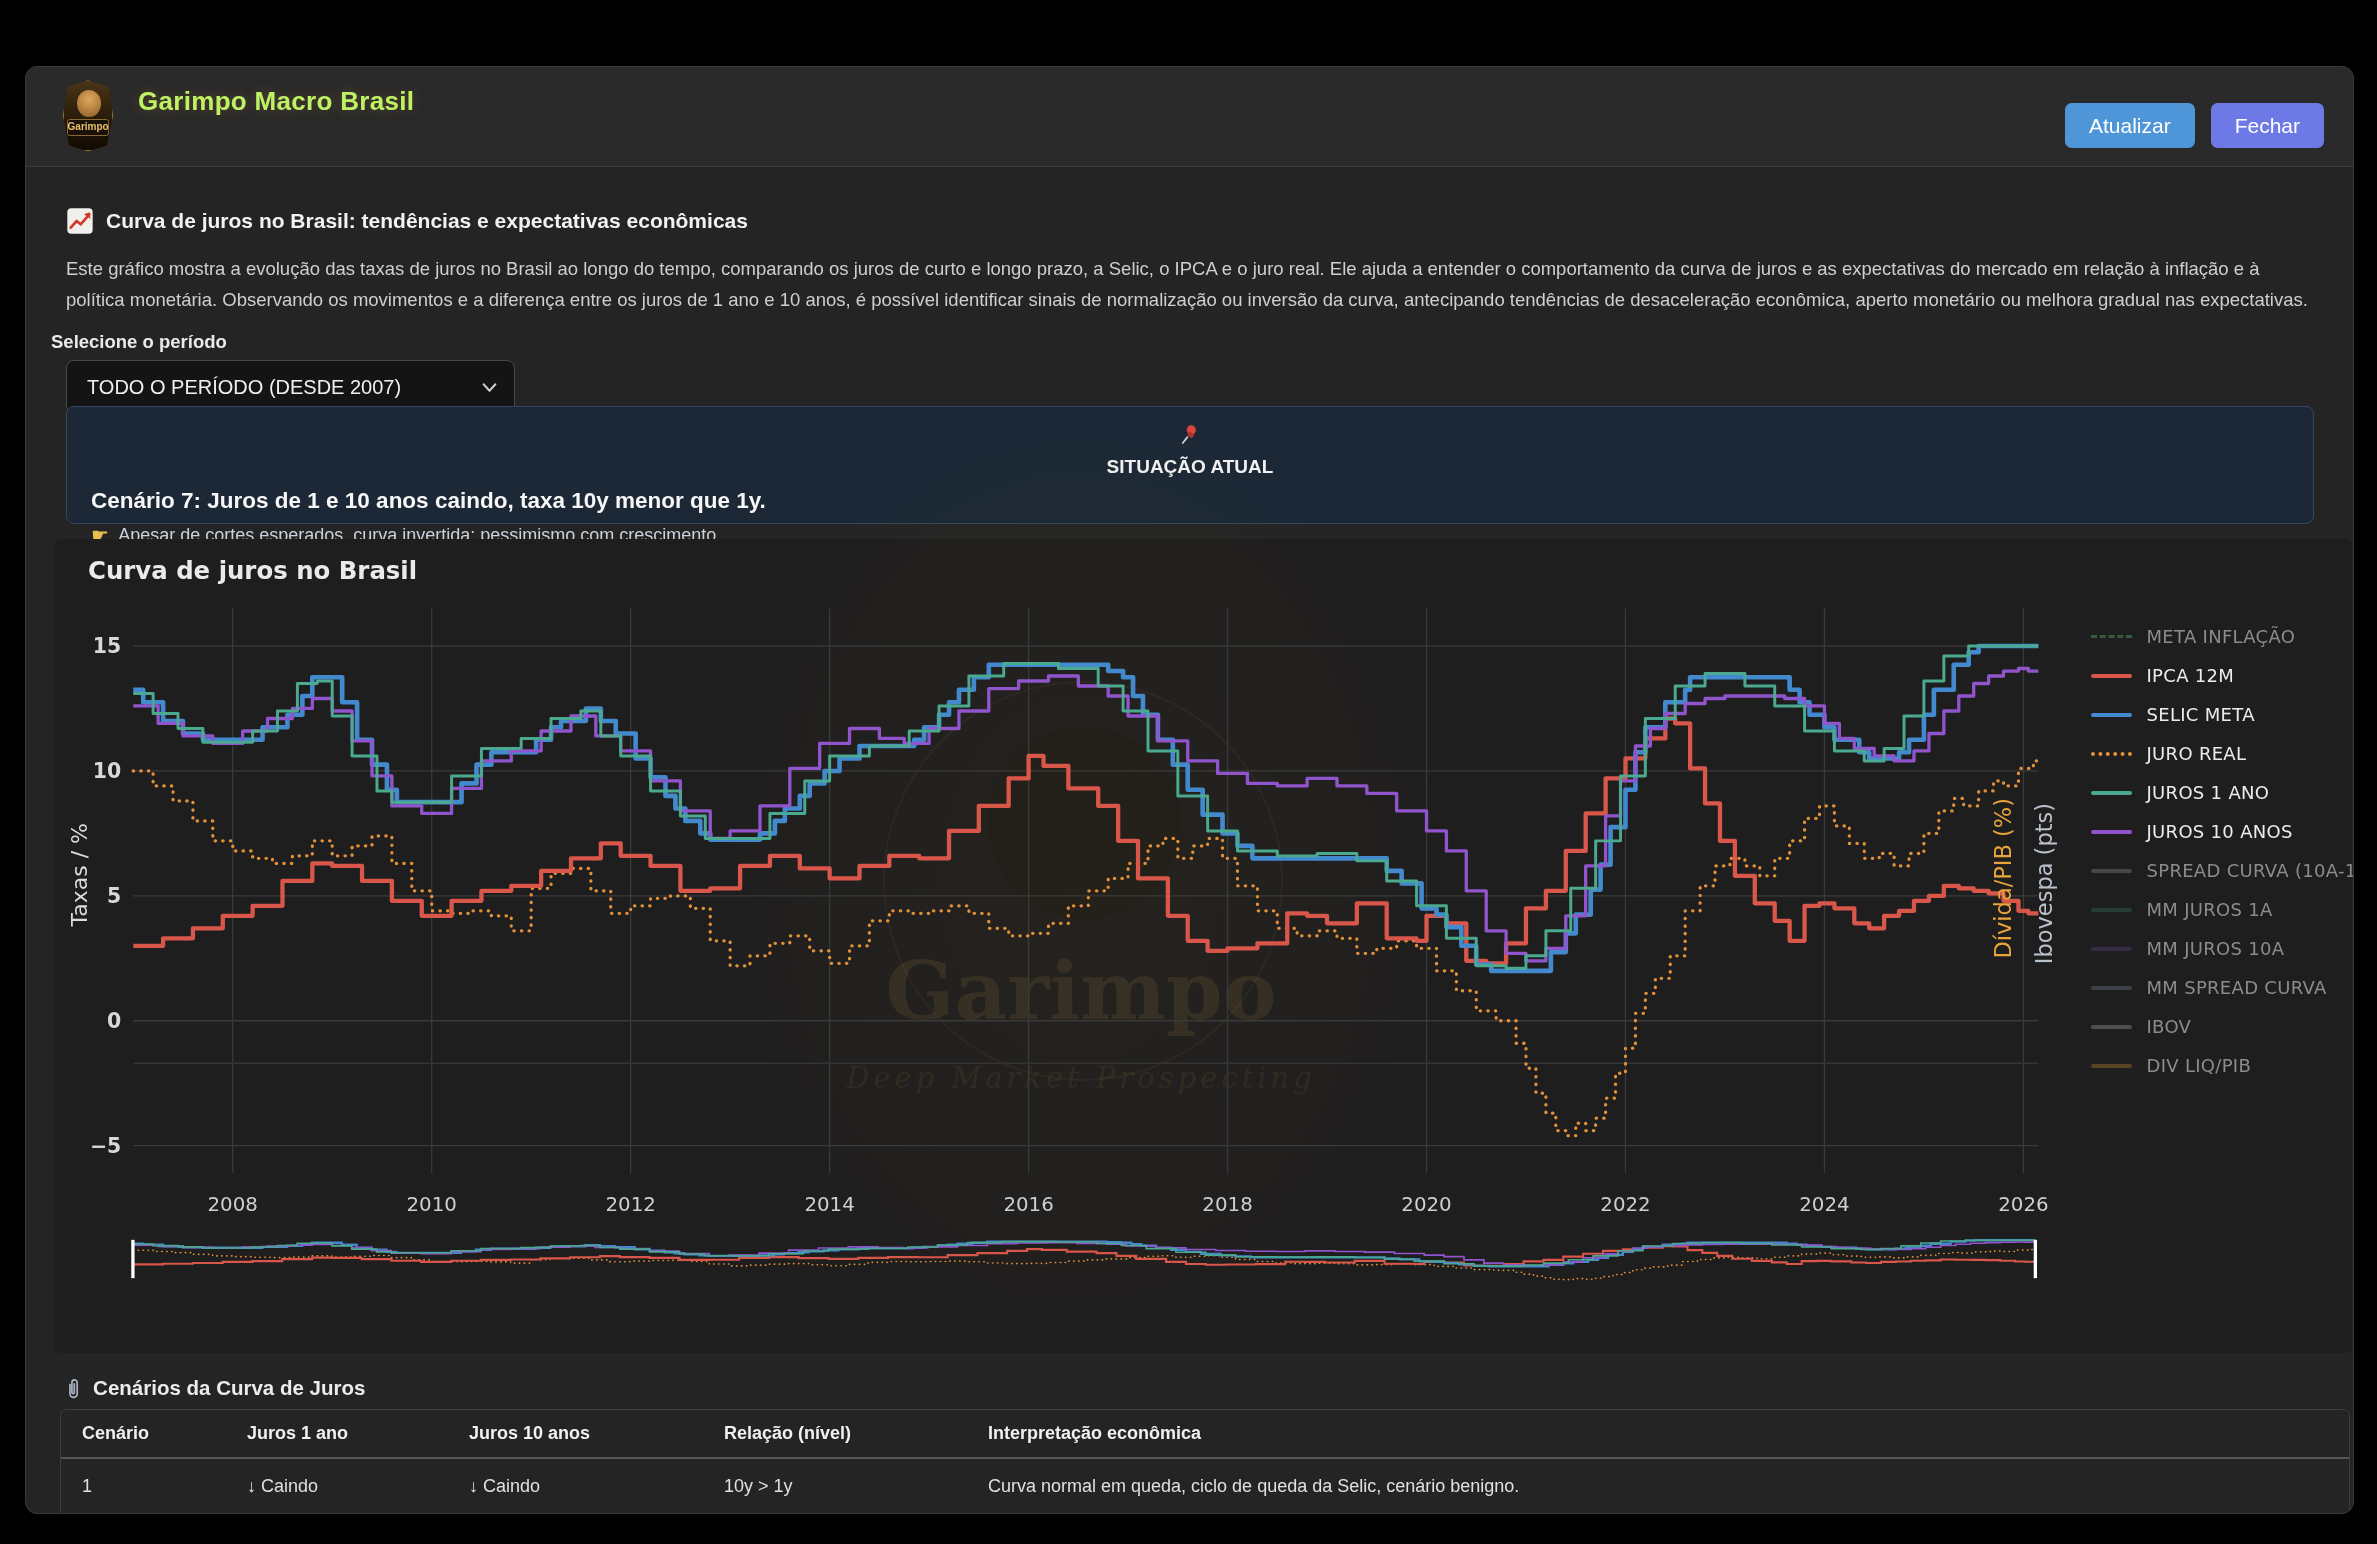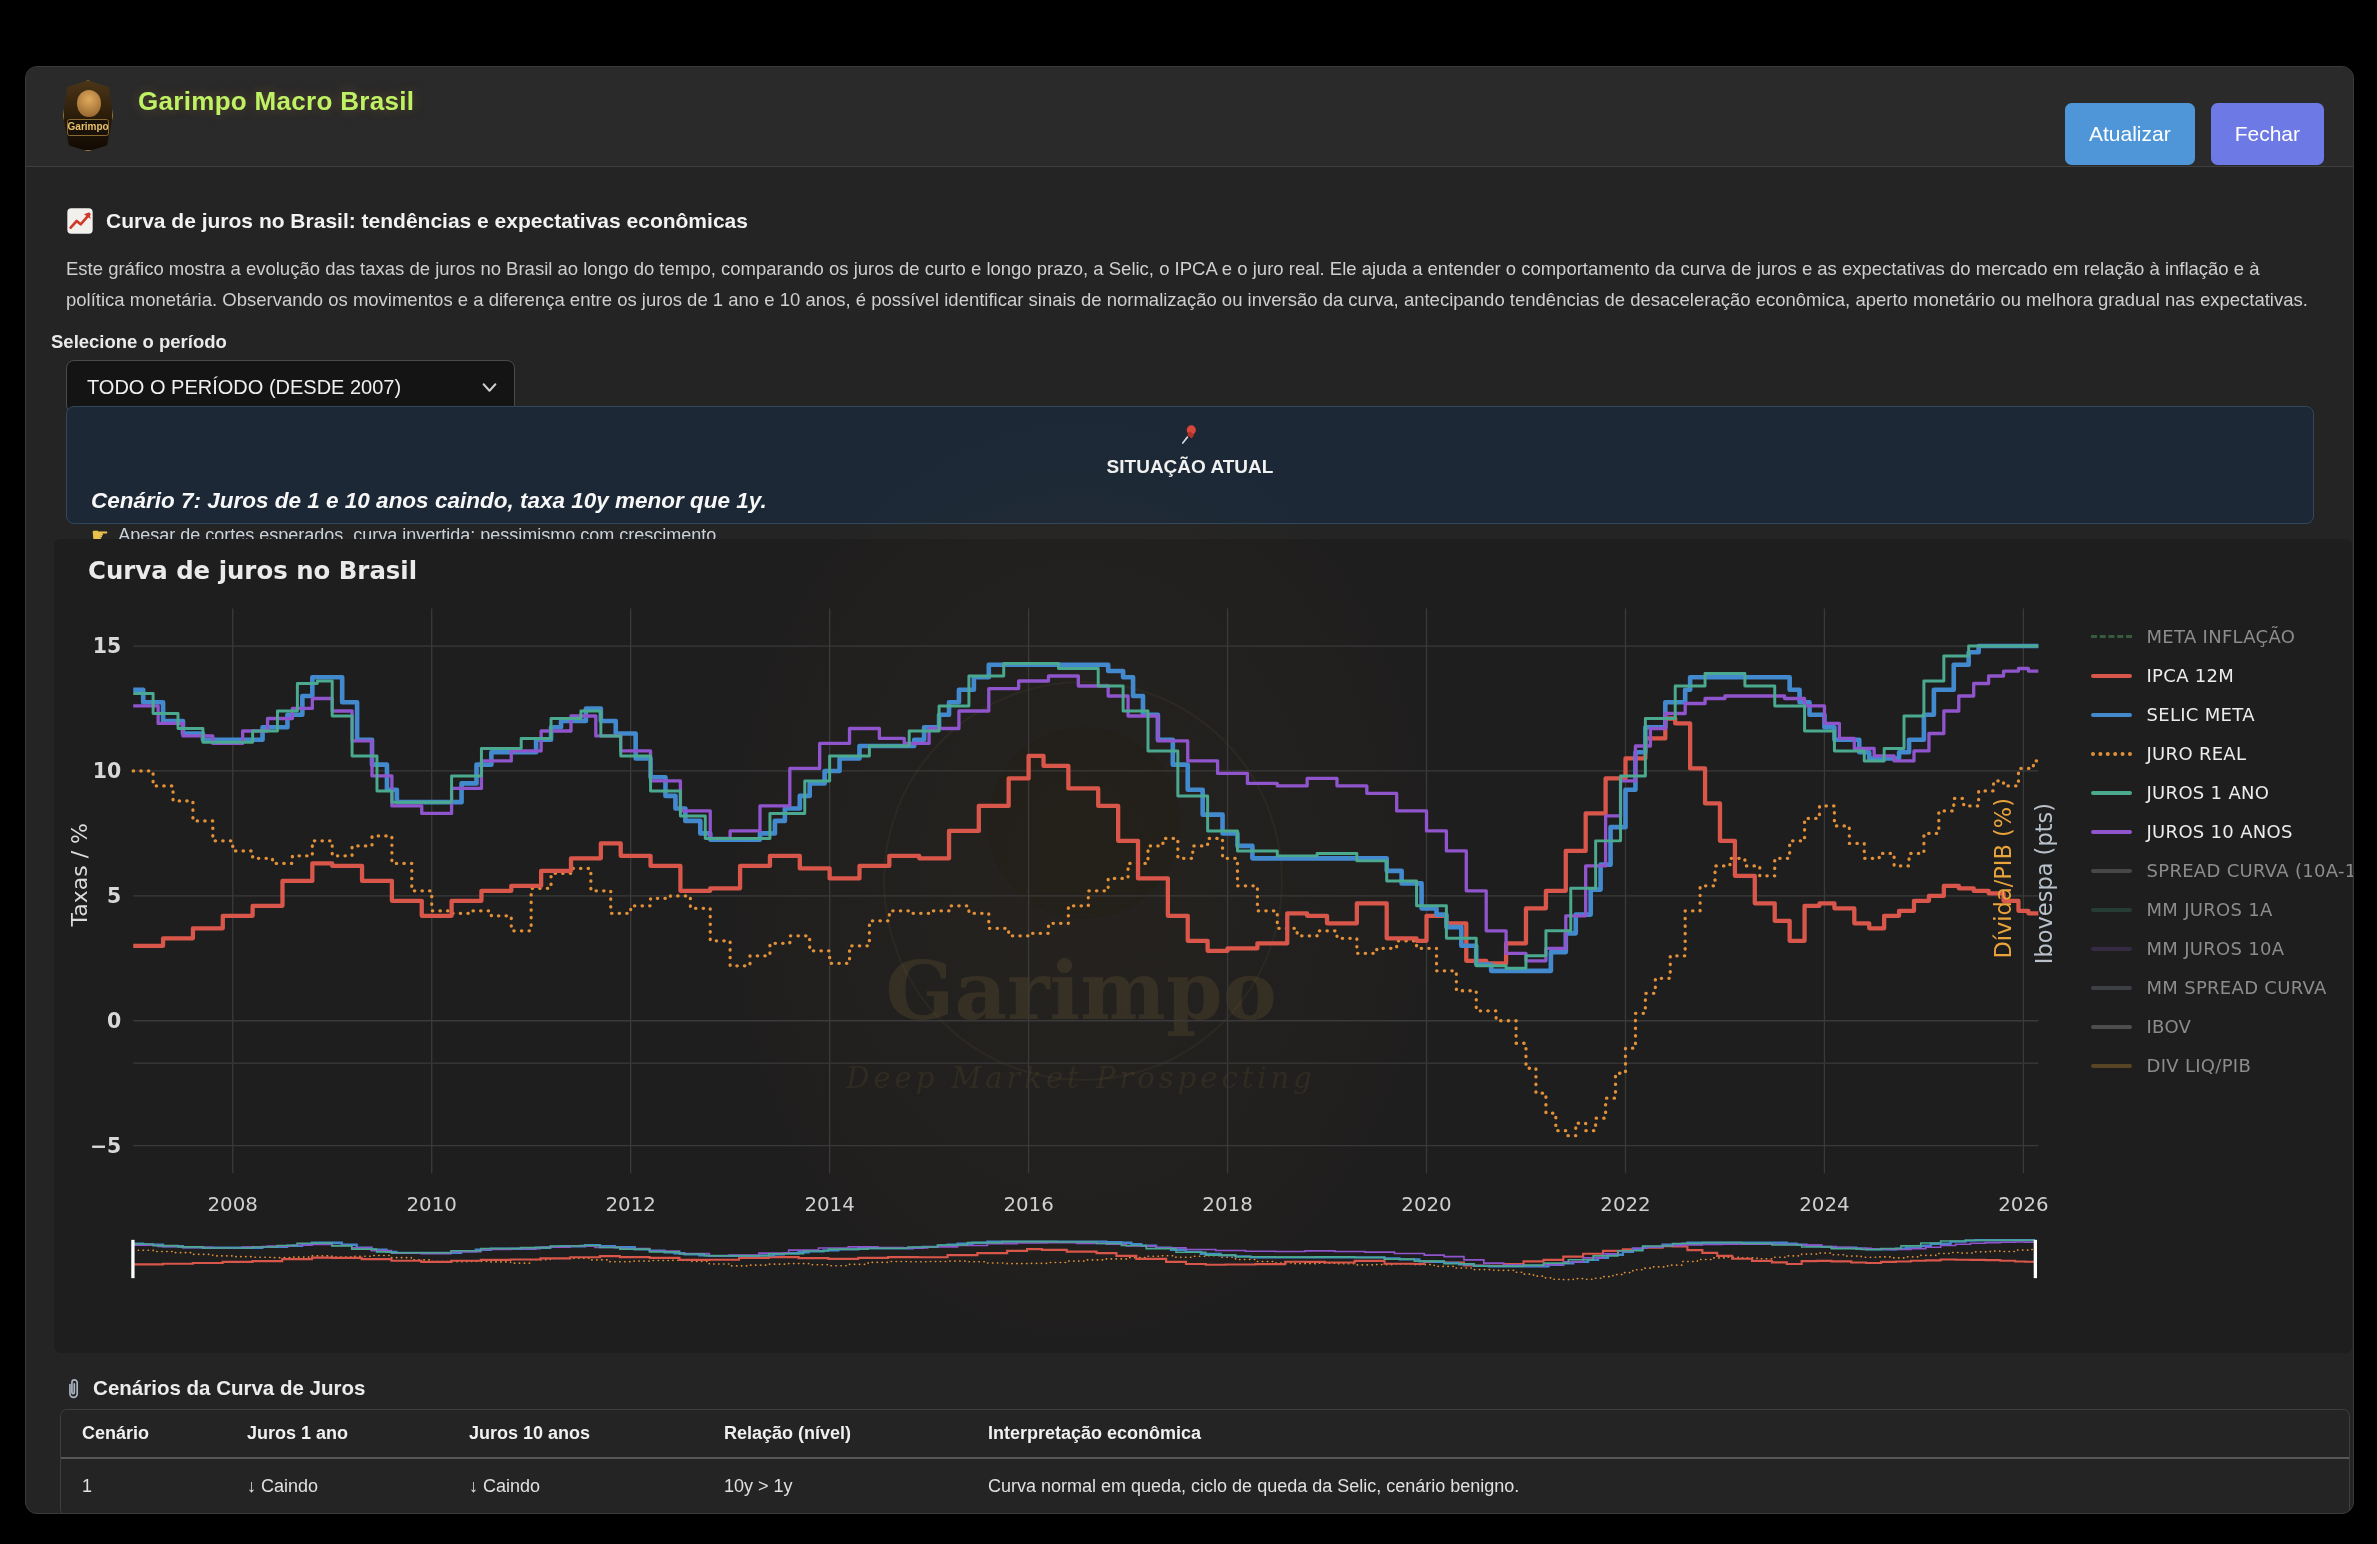--- a/index.html
+++ b/index.html
@@ -17,21 +17,21 @@
         background:linear-gradient(180deg,#4a3517,#201406 70%,#120b04);
         border:1.3px solid #9a7a3a;box-sizing:border-box;}
   .logo-face{position:absolute;left:12.5px;top:9.2px;width:24px;height:26.4px;border-radius:50%;
              background:radial-gradient(circle at 50% 35%,#e0aa5c,#8a5a28);}
   .logo-band{position:absolute;left:2.6px;top:38px;right:2.6px;height:14.5px;background:#1a1208;
              border:0.7px solid #8a6a30;border-radius:2.6px;text-align:center;
              font-size:10px;line-height:13.2px;color:#e7c06a;font-weight:bold;}
   .app-title{position:absolute;left:112px;top:19px;font-size:26px;font-weight:bold;
              color:#bef264;text-shadow:0 0 12px rgba(230,160,50,.25);letter-spacing:0.3px;}
   .header-buttons{position:absolute;right:29px;top:36px;display:flex;gap:16px;}
-  .btn{height:62px;padding:0 24px;border:none;border-radius:6.6px;font-size:21px;color:#fff;
+  .btn{height:45px;padding:0 24px;border:none;border-radius:6.6px;font-size:21px;color:#fff;
        font-family:"Liberation Sans",sans-serif;cursor:pointer;}
   .btn-update{background:#4e96d8;}
   .btn-close{background:#6d79e4;}
 
   
   .section-title{position:absolute;left:40px;top:140px;font-size:21px;font-weight:bold;
                  color:#f2f2f2;display:flex;align-items:center;gap:12px;}
   .description{position:absolute;left:40px;top:186px;width:2252px;font-size:18.5px;
                line-height:31px;color:#cfcfcf;}
   .period-label{position:absolute;left:25px;top:264px;font-size:18.5px;font-weight:bold;color:#eaeaea;}
@@ -39,21 +39,21 @@
   .select-wrap select{width:100%;height:100%;background:#141414;border:1.3px solid #4a4a4a;
         border-radius:8px;color:#f0f0f0;font-size:20px;padding:0 46px 0 20px;
         -webkit-appearance:none;appearance:none;font-family:"Liberation Sans",sans-serif;}
   .chevron-icon{position:absolute;right:17px;top:18.5px;pointer-events:none;}
 
   
   .status-box{position:absolute;left:40px;top:339px;width:2248px;height:118px;
               background:#1c2836;border:1.3px solid #31475e;border-radius:8px;
               padding:17px 24px;box-sizing:border-box;}
   .status-heading{font-size:19px;font-weight:bold;color:#f2f2f2;display:flex;align-items:center;gap:10.6px;flex-direction:column;}
-  .status-scenario{margin-top:10.6px;font-size:22.5px;font-weight:bold;color:#f7f7f7;font-style:italic;}
+  .status-scenario{margin-top:10.6px;font-size:22.5px;font-weight:bold;color:#f7f7f7;}
   .status-note{margin-top:9.2px;font-size:18px;color:#c9d2da;display:flex;align-items:center;gap:9.2px;}
   .hand-icon{color:#eac14d;font-size:20px;font-family:"DejaVu Sans",sans-serif;}
 
   
   .chart-panel{position:absolute;left:28px;top:472px;width:2298px;height:814px;
                background:#1f1e1e;border-radius:6.6px;}
   .chart-title{position:absolute;left:34px;top:17px;font-size:24.4px;font-weight:bold;
                color:#eaeaea;font-family:"DejaVu Sans",sans-serif;z-index:3;}
   #chart-svg{position:absolute;left:0;top:0;z-index:2;}
   .axis-label-left{position:absolute;left:13.2px;top:284px;writing-mode:vertical-rl;

